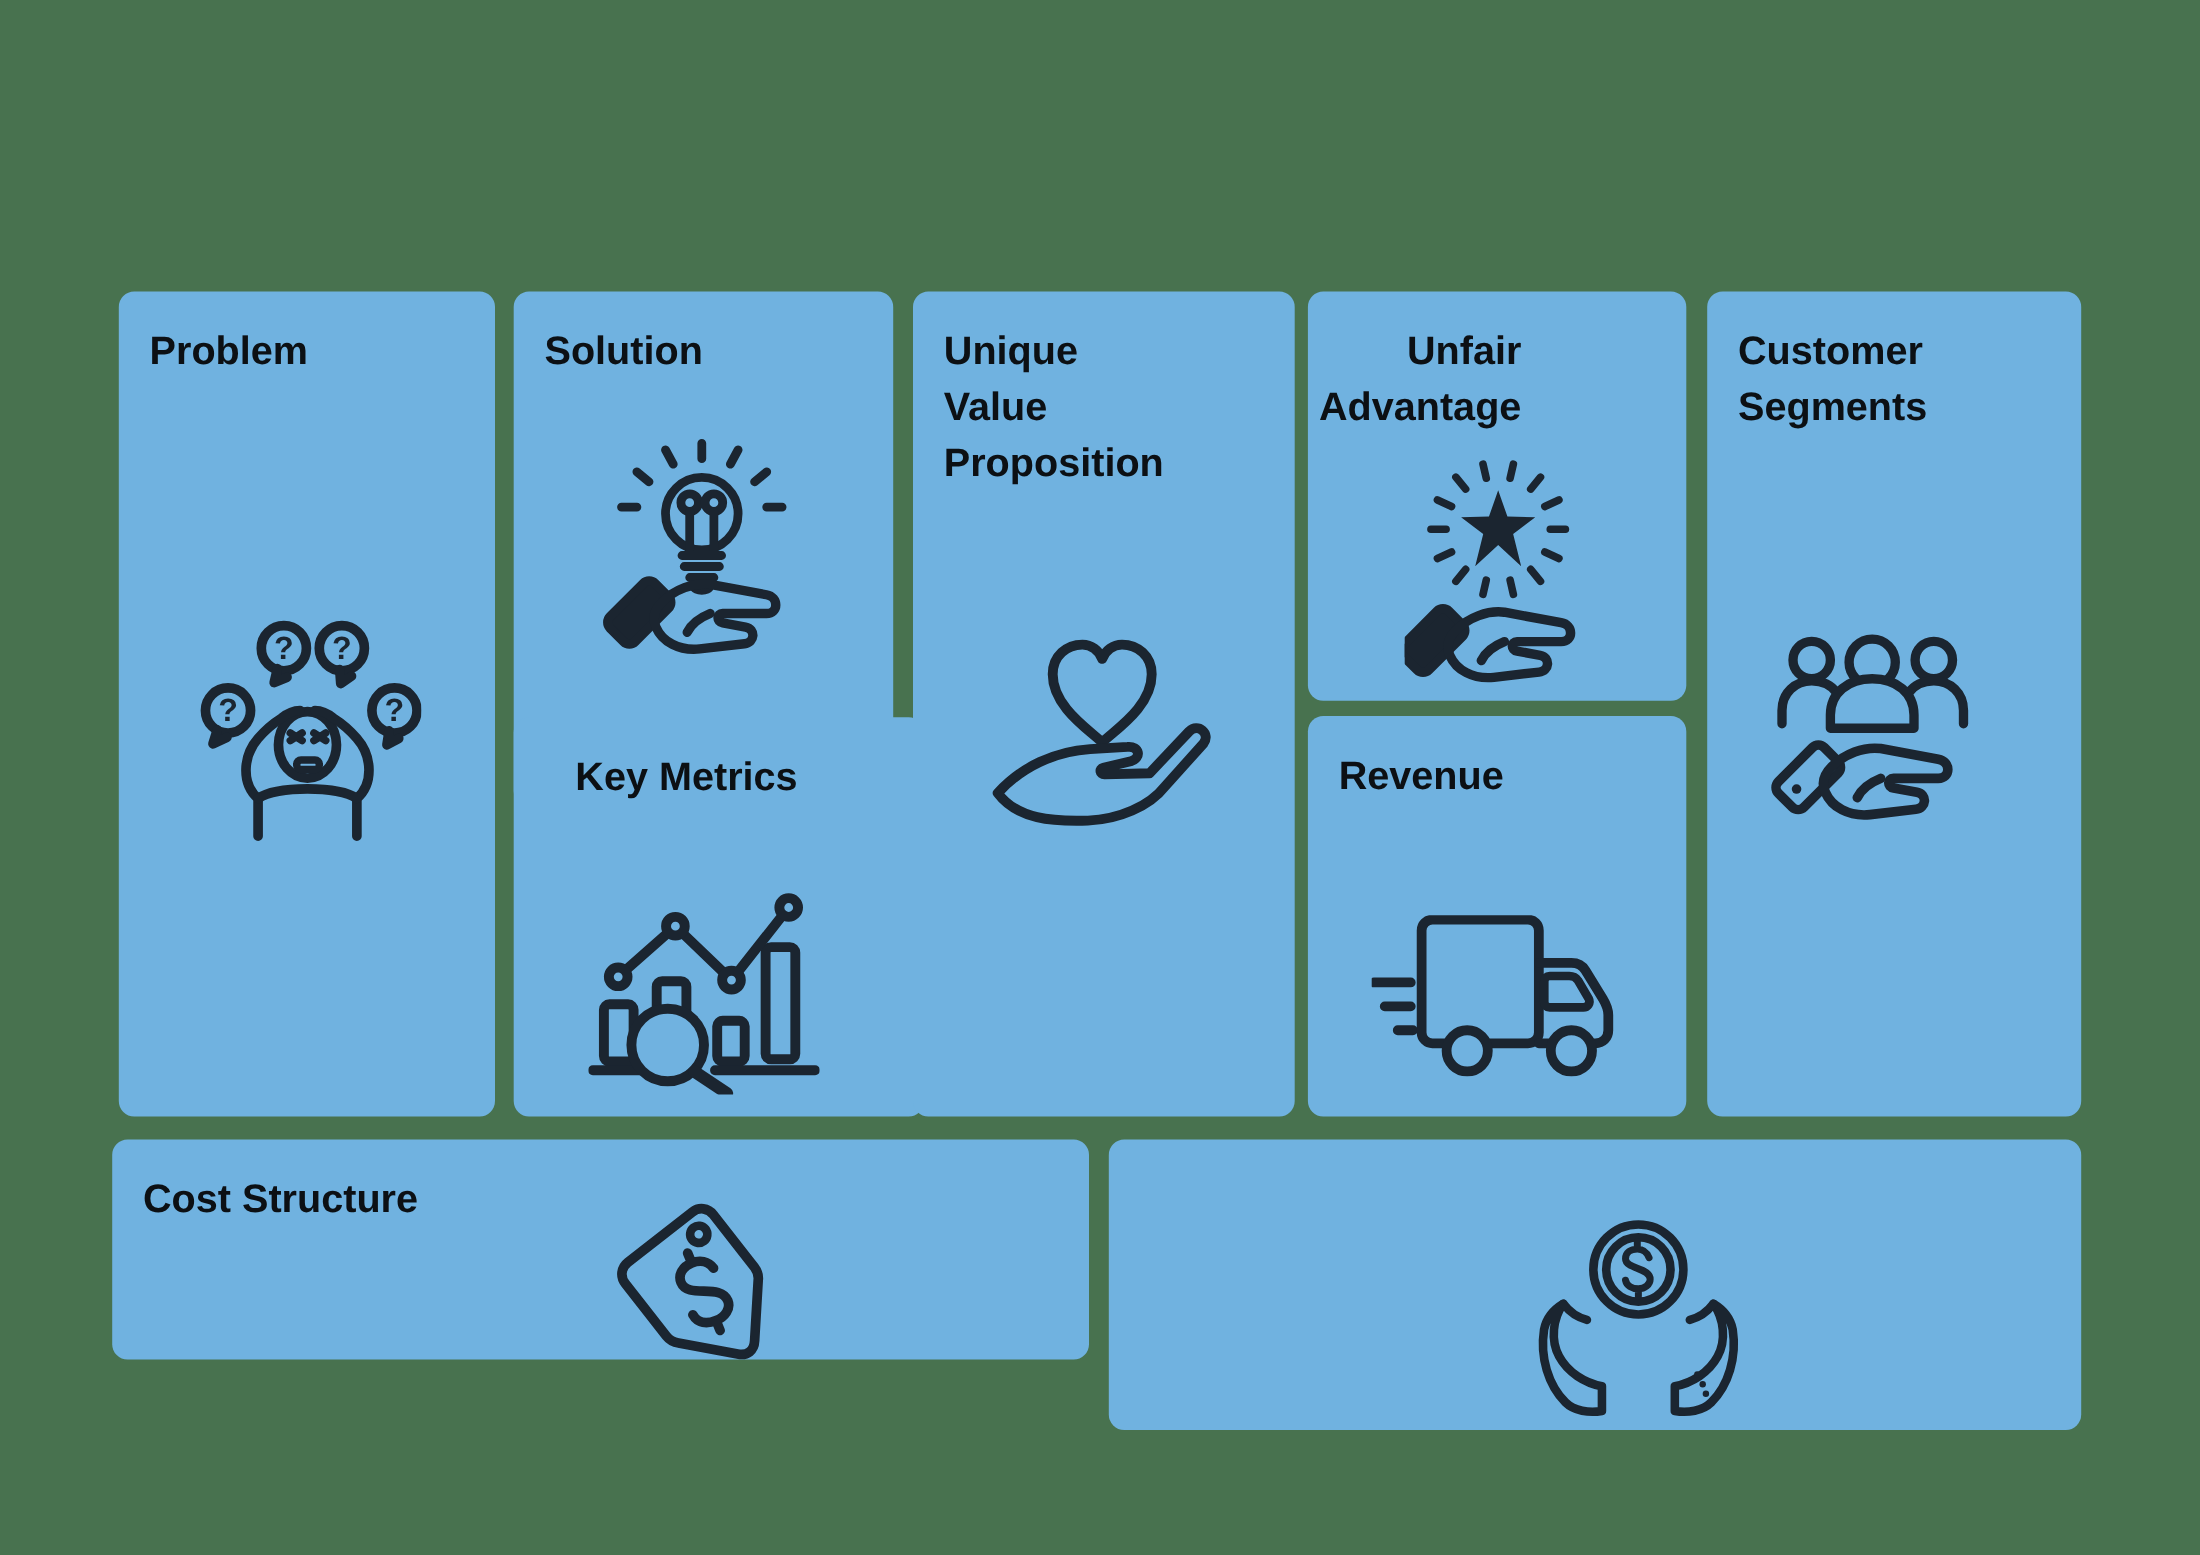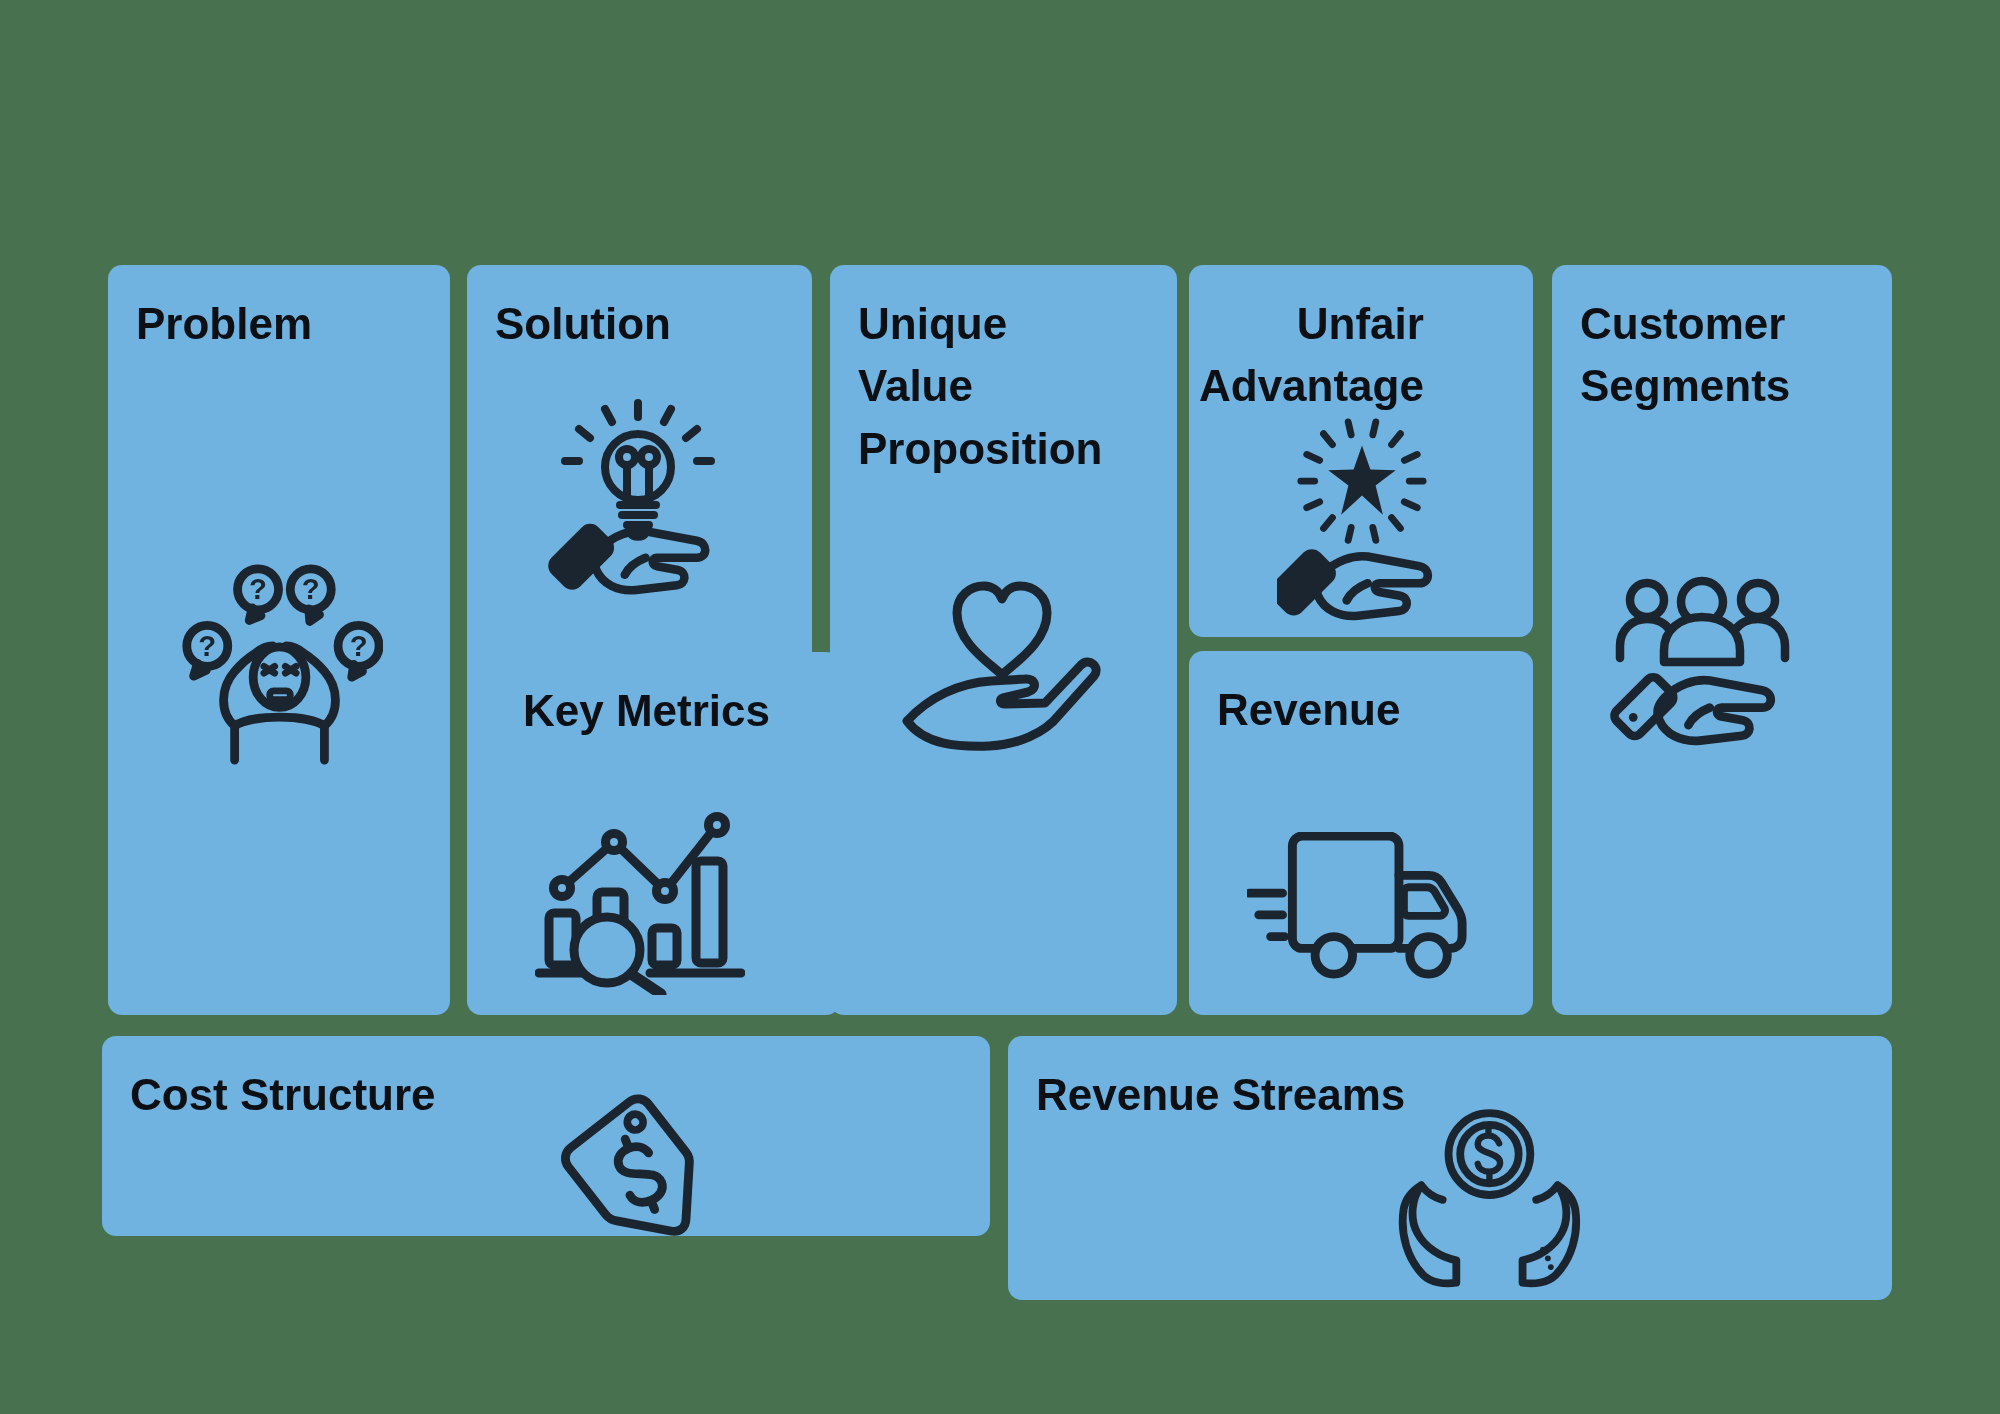--- a/index.html
+++ b/index.html
@@ -6,21 +6,21 @@
   body { background:#48724F; font-family:"Liberation Sans","DejaVu Sans",sans-serif; }
   #canvas {
     position:relative; width:2000px; height:1414px;
     background:#48724F; overflow:hidden;
   }
   .panel {
     position:absolute; background:#70B2E0; border-radius:14px;
   }
   .panel h2 {
     margin:0; padding:28px 28px 0 28px;
-    font-size:44px; line-height:1.42; font-weight:bold;
+    font-size:36px; line-height:1.42; font-weight:bold;
     color:#0C1014; letter-spacing:0;
   }
   .panel h2.stack { width:min-content; white-space:normal; }
   .panel h2.tight { padding-left:10px; padding-right:6px;text-align:right; }
   .icon { position:absolute; color:#1B2530; }
 </style>
 </head>
 <body>
 
 <svg width="0" height="0" style="position:absolute" aria-hidden="true">
@@ -163,21 +163,20 @@
         <path d="M52,22 H128 C136,22 142,28 142,36 V98 C142,103 140,107 137,110 L100,152 C94,159 86,159 80,152 L43,110 C40,107 38,103 38,98 V36 C38,28 44,22 52,22 Z"></path>
         <circle cx="120" cy="42" r="8" stroke-width="8"></circle>
         <g transform="rotate(16 90 92)">
           <path d="M106,70 C104,62 97,58 89,58 C80,58 73,63 73,71 C73,88 107,85 107,103 C107,111 99,116 90,116 C81,116 73,112 72,103 M89,48 V58 M90,116 V126"></path>
         </g>
       </g>
     </svg>
   </div>
 
   <div class="panel" style="left:1008px; top:1036px; width:884px; height:264px;">
-    <h2>Revenue Streams</h2>
     <svg class="icon" style="left:384px; top:64px;" width="190" height="190" viewBox="0 0 195 192">
       <g stroke="currentColor" stroke-width="8" fill="none" stroke-linecap="round" stroke-linejoin="round">
         <circle cx="100" cy="54" r="42"></circle>
         <circle cx="100" cy="54" r="30"></circle>
         <path d="M110,43 C108,38 104,35 99,35 C93,35 88,38 88,44 C88,54 111,52 111,63 C111,68 106,72 100,72 C94,72 89,69 88,64 M99,28 V35 M100,72 V79" stroke-width="6.5"></path>
         <path d="M30,86 C20,100 18,120 26,135 C34,150 50,160 66,163 L66,186 C54,188 40,186 32,178 C16,162 8,136 12,110 C14,100 20,92 30,86 Z"></path>
         <path d="M30,86 C36,94 44,99 52,101"></path>
         <path d="M170,86 C180,100 182,120 174,135 C166,150 150,160 134,163 L134,186 C146,188 160,186 168,178 C184,162 192,136 188,110 C186,100 180,92 170,86 Z"></path>
         <path d="M170,86 C164,94 156,99 148,101"></path>
         <circle cx="155" cy="152" r="3" fill="currentColor" stroke="none"></circle>

